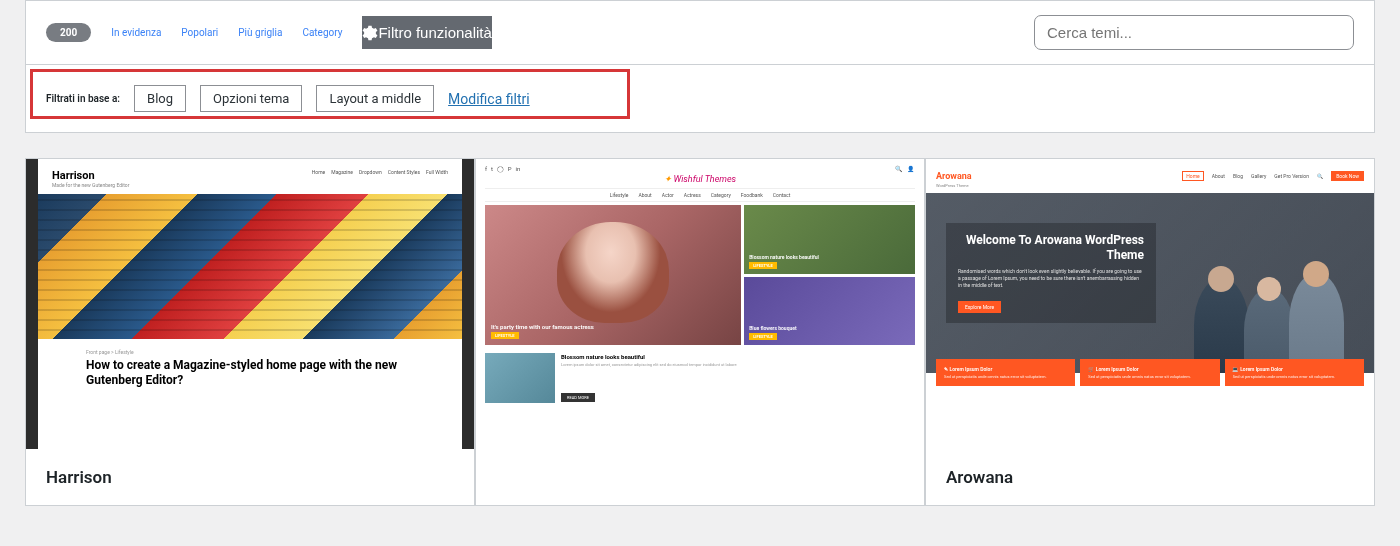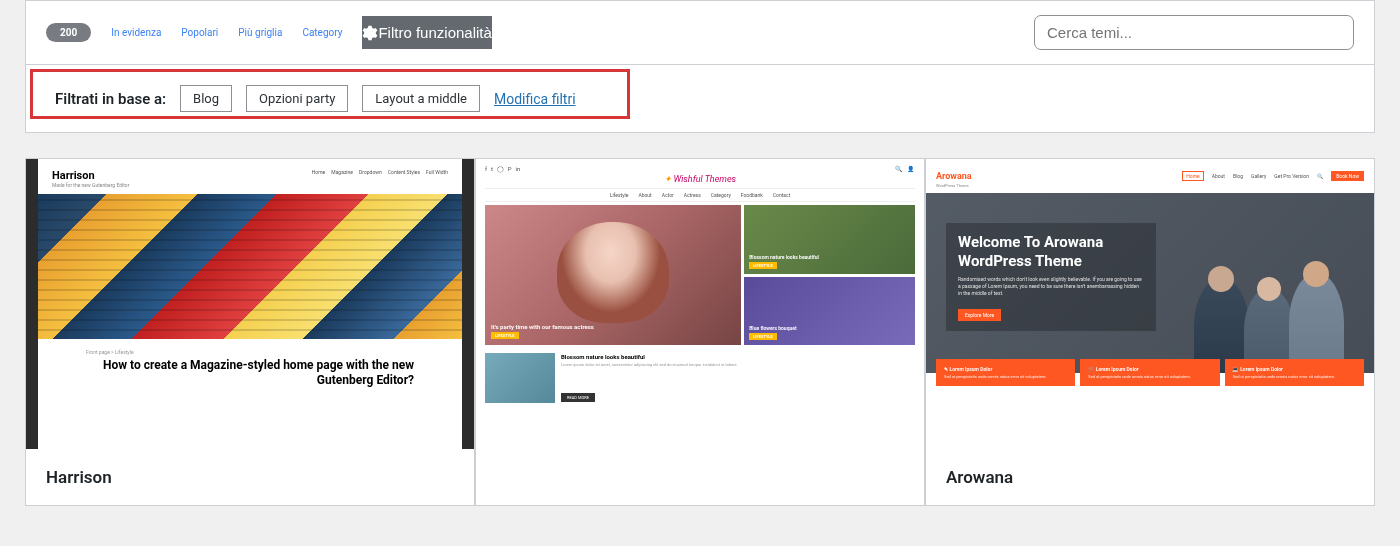--- a/index.html
+++ b/index.html
@@ -9,40 +9,40 @@
 .count-badge { background: #787c82; color: #fff; padding: 4px 14px; border-radius: 14px; font-size: 10px; font-weight: 700; }
 .nav-item { color: #3b82f6; font-size: 10px; cursor: pointer; }
 .feature-filter-btn { background: #646970; color: #fff; padding: 8px 0; display: flex; align-items: center; gap: 0; font-size: 15px; cursor: pointer; border: none; }
 .feature-filter-btn svg { width: 16px; height: 16px; fill: #fff; }
 .spacer { flex: 1; }
 .search-input { border: 1px solid #8c8f94; padding: 8px 12px; font-size: 15px; width: 320px; border-radius: 7px; }
 
 .filter-bar { background: #fff; border: 1px solid #ccd0d4; border-top: none; margin: 0 25px; padding: 20px; position: relative; }
 .filter-highlight { position: absolute; top: 4px; left: 4px; width: 600px; height: 50px; border: 3px solid #d63638; pointer-events: none; }
 .filter-inner { display: flex; align-items: center; gap: 14px; }
-.filter-label { font-weight: 600; font-size: 15px; color: #1d2327; margin-left: 9px; }
+.filter-label { font-weight: 600; font-size: 10px; color: #1d2327; }
 .filter-tag { border: 1px solid #8c8f94; padding: 5px 12px; font-size: 13px; color: #2c3338; background: #fff; cursor: pointer; }
 .modify-link { color: #2271b1; font-size: 14px; text-decoration: underline; cursor: pointer; }
 
 .themes { display: flex; padding: 25px; }
 .theme-card { flex: 1; background: #fff; border: 1px solid #ccd0d4; display: flex; flex-direction: column; }
 .preview { height: 290px; background: #f6f7f7; position: relative; overflow: hidden; }
 .theme-name { padding: 18px 20px; font-size: 17px; font-weight: 600; color: #1d2327; }
 
 
 .t1-frame { position: absolute; inset: 0; background: #fff; border-left: 12px solid #2c2c2c; border-right: 12px solid #2c2c2c; }
 .t1-head { padding: 10px 14px 6px; display: flex; justify-content: space-between; align-items: flex-start; }
 .t1-logo { font-size: 11px; font-weight: 700; }
 .t1-sub { font-size: 5px; color: #888; }
 .t1-nav { display: flex; gap: 6px; font-size: 5px; color: #555; }
 .t1-hero { height: 145px; background: linear-gradient(135deg, #1a3a5c 0%, #2a4a6c 12%, #e8a030 12%, #f5c040 28%, #1a3a5c 28%, #2a5a8c 42%, #c02020 42%, #e04040 58%, #f5d050 58%, #f8e070 72%, #1a3a5c 72%, #3a6a9c 88%, #e8a030 88%, #f5c040 100%); position: relative; }
 .t1-hero::after { content: ""; position: absolute; inset: 0; background: repeating-linear-gradient(0deg, transparent 0, transparent 8px, rgba(0,0,0,0.15) 8px, rgba(0,0,0,0.15) 10px); }
 .t1-body { padding: 10px 48px; }
 .t1-crumb { font-size: 5px; color: #999; margin-bottom: 3px; }
-.t1-title { font-size: 12px; font-weight: 700; line-height: 1.25; text-align: right; }
+.t1-title { font-size: 12px; font-weight: 700; line-height: 1.25; }
 
 
 .t2 { position: absolute; inset: 0; background: #fff; padding: 6px 9px; }
 .t2-top { display: flex; justify-content: space-between; font-size: 6px; color: #555; }
 .t2-social { display: flex; gap: 4px; }
 .t2-logo { text-align: center; margin: 2px 0 4px; font-size: 9px; font-style: italic; color: #c06; }
 .t2-logo::before { content: "✦"; color: #f90; margin-right: 2px; }
 .t2-nav { display: flex; justify-content: center; gap: 10px; font-size: 5px; color: #555; border-top: 1px solid #eee; border-bottom: 1px solid #eee; padding: 3px 0; }
 .t2-grid { display: grid; grid-template-columns: 1.5fr 1fr; grid-template-rows: 1fr 1fr; gap: 3px; height: 140px; margin-top: 3px; }
 .t2-main { grid-row: span 2; background: linear-gradient(135deg, #c88 0%, #a66 50%, #744 100%); position: relative; }
@@ -71,21 +71,21 @@
 .t3-hero { height: 180px; background: linear-gradient(rgba(40,40,45,0.55), rgba(40,40,45,0.55)), linear-gradient(135deg, #8a9aaa 0%, #6a7a8a 100%); position: relative; padding: 30px 20px; }
 .t3-people { position: absolute; right: 10px; bottom: 0; width: 180px; height: 150px; }
 .t3-person { position: absolute; border-radius: 50% 50% 0 0; }
 .t3-p1 { left: 10px; bottom: 0; width: 55px; height: 95px; background: linear-gradient(#3a4a5a, #2a3a4a); }
 .t3-p1::before { content: ""; position: absolute; top: -12px; left: 14px; width: 26px; height: 26px; background: #c8a890; border-radius: 50%; }
 .t3-p2 { left: 60px; bottom: 0; width: 50px; height: 85px; background: linear-gradient(#5a6a7a, #4a5a6a); }
 .t3-p2::before { content: ""; position: absolute; top: -11px; left: 13px; width: 24px; height: 24px; background: #d8b8a0; border-radius: 50%; }
 .t3-p3 { left: 105px; bottom: 0; width: 55px; height: 100px; background: linear-gradient(#7a8a9a, #6a7a8a); }
 .t3-p3::before { content: ""; position: absolute; top: -12px; left: 14px; width: 26px; height: 26px; background: #d0a888; border-radius: 50%; }
 .t3-hero-text { background: rgba(0,0,0,0.25); padding: 10px 12px; width: 210px; position: relative; z-index: 2; }
-.t3-h1 { color: #fff; font-size: 15px; font-weight: 700; line-height: 1.25; }
+.t3-h1 { color: #fff; font-size: 12px; font-weight: 700; line-height: 1.25; text-align: right; }
 .t3-p { color: #e0e0e0; font-size: 5px; margin: 5px 0; line-height: 1.4; }
 .t3-cta { background: #ff5722; color: #fff; font-size: 5px; padding: 3px 7px; display: inline-block; }
 .t3-boxes { display: flex; gap: 5px; padding: 0 10px; margin-top: -14px; position: relative; z-index: 3; }
 .t3-box { flex: 1; background: #ff5722; color: #fff; padding: 7px 8px; }
 .t3-bt { font-size: 5px; font-weight: 600; margin-bottom: 2px; }
 .t3-bp { font-size: 4px; opacity: 0.9; line-height: 1.3; }
 </style>
 </head>
 <body>
 
@@ -103,21 +103,21 @@
   </button>
   <div class="spacer"></div>
   <input class="search-input" placeholder="Cerca temi..." style="">
 </div>
 
 <div class="filter-bar">
   <div class="filter-highlight"></div>
   <div class="filter-inner">
     <span class="filter-label">Filtrati in base a:</span>
     <span class="filter-tag">Blog</span>
-    <span class="filter-tag">Opzioni party</span>
+    <span class="filter-tag">Opzioni tema</span>
     <span class="filter-tag">Layout a middle</span>
     <a class="modify-link">Modifica filtri</a>
   </div>
 </div>
 
 <div class="themes">
 
   <div class="theme-card">
     <div class="preview">
       <div class="t1-frame">

